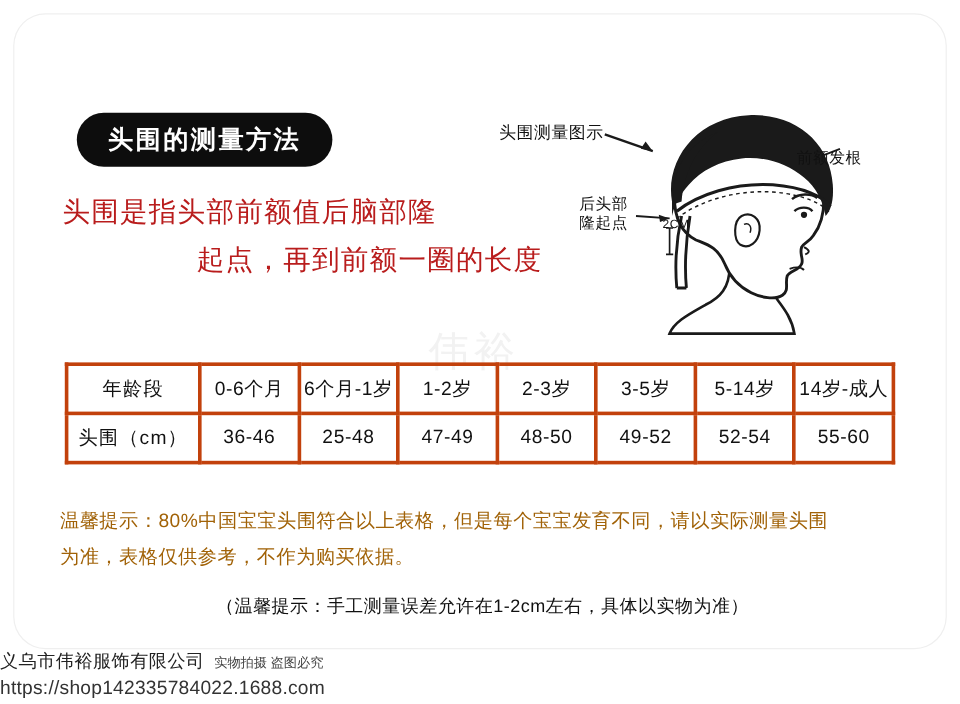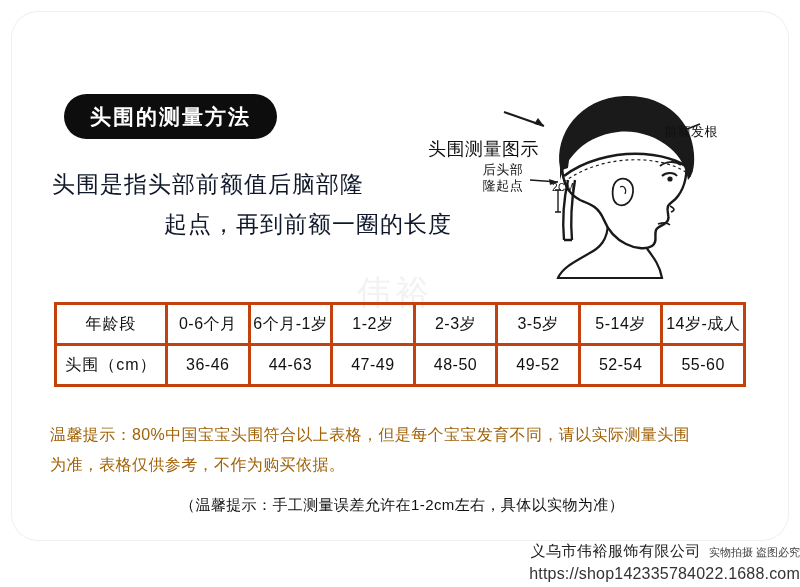--- a/index.html
+++ b/index.html
@@ -45,46 +45,46 @@
     font-size: 21px;
     font-weight: bold;
     letter-spacing: 2px;
     line-height: 1.1;
   }
 
   
   .desc {
     position: absolute;
     left: 40px;
-    top: 152px;
+    top: 144px;
     width: 400px;
     font-size: 23px;
     line-height: 1.75;
     letter-spacing: 1px;
-    color: #0f172a;
+    color: #b91c1c;
   }
   .desc .l2 { display: block; padding-left: 16px; text-align: right; }
 
   
   .illus {
     position: absolute;
     left: 400px;
     top: 60px;
     width: 370px;
     height: 220px;
   }
   .illus-label {
     position: absolute;
     font-size: 13px;
     color: #111;
     letter-spacing: 0.5px;
     line-height: 1.25;
     white-space: nowrap;
   }
-  .lbl-diagram { left: 16px; top: 30px; font-size: 18px; margin-top: 36px; }
+  .lbl-diagram { left: 4px; top: 30px; font-size: 14px; }
   .lbl-front { left: 252px; top: 52px; }
   .lbl-back {
     left: 70px; top: 90px; white-space: normal; width: 42px; text-align: center;
   }
   .lbl-2cm { left: 140px; top: 110px; font-size: 10px; }
 
   
   .watermark {
     position: absolute;
     left: 345px;
@@ -145,21 +145,21 @@
     color: #111;
     letter-spacing: 0.4px;
   }
 
   
   .footer {
     position: absolute;
     left: 0;
     top: 542px;
     width: 800px;
-    text-align: right;
+    text-align: left;
   }
   .footer .company {
     font-size: 15px;
     color: #222;
     letter-spacing: 0.5px;
   }
   .footer .company .sub {
     font-size: 11px;
     color: #444;
     margin-left: 8px;
@@ -247,21 +247,21 @@
           <td>6个月-1岁</td>
           <td>1-2岁</td>
           <td>2-3岁</td>
           <td>3-5岁</td>
           <td>5-14岁</td>
           <td>14岁-成人</td>
         </tr>
         <tr>
           <td class="col0 row-head">头围（cm）</td>
           <td>36-46</td>
-          <td>44-63</td>
+          <td>25-48</td>
           <td>47-49</td>
           <td>48-50</td>
           <td>49-52</td>
           <td>52-54</td>
           <td>55-60</td>
         </tr>
       </tbody>
         </table>
     </div>
 

